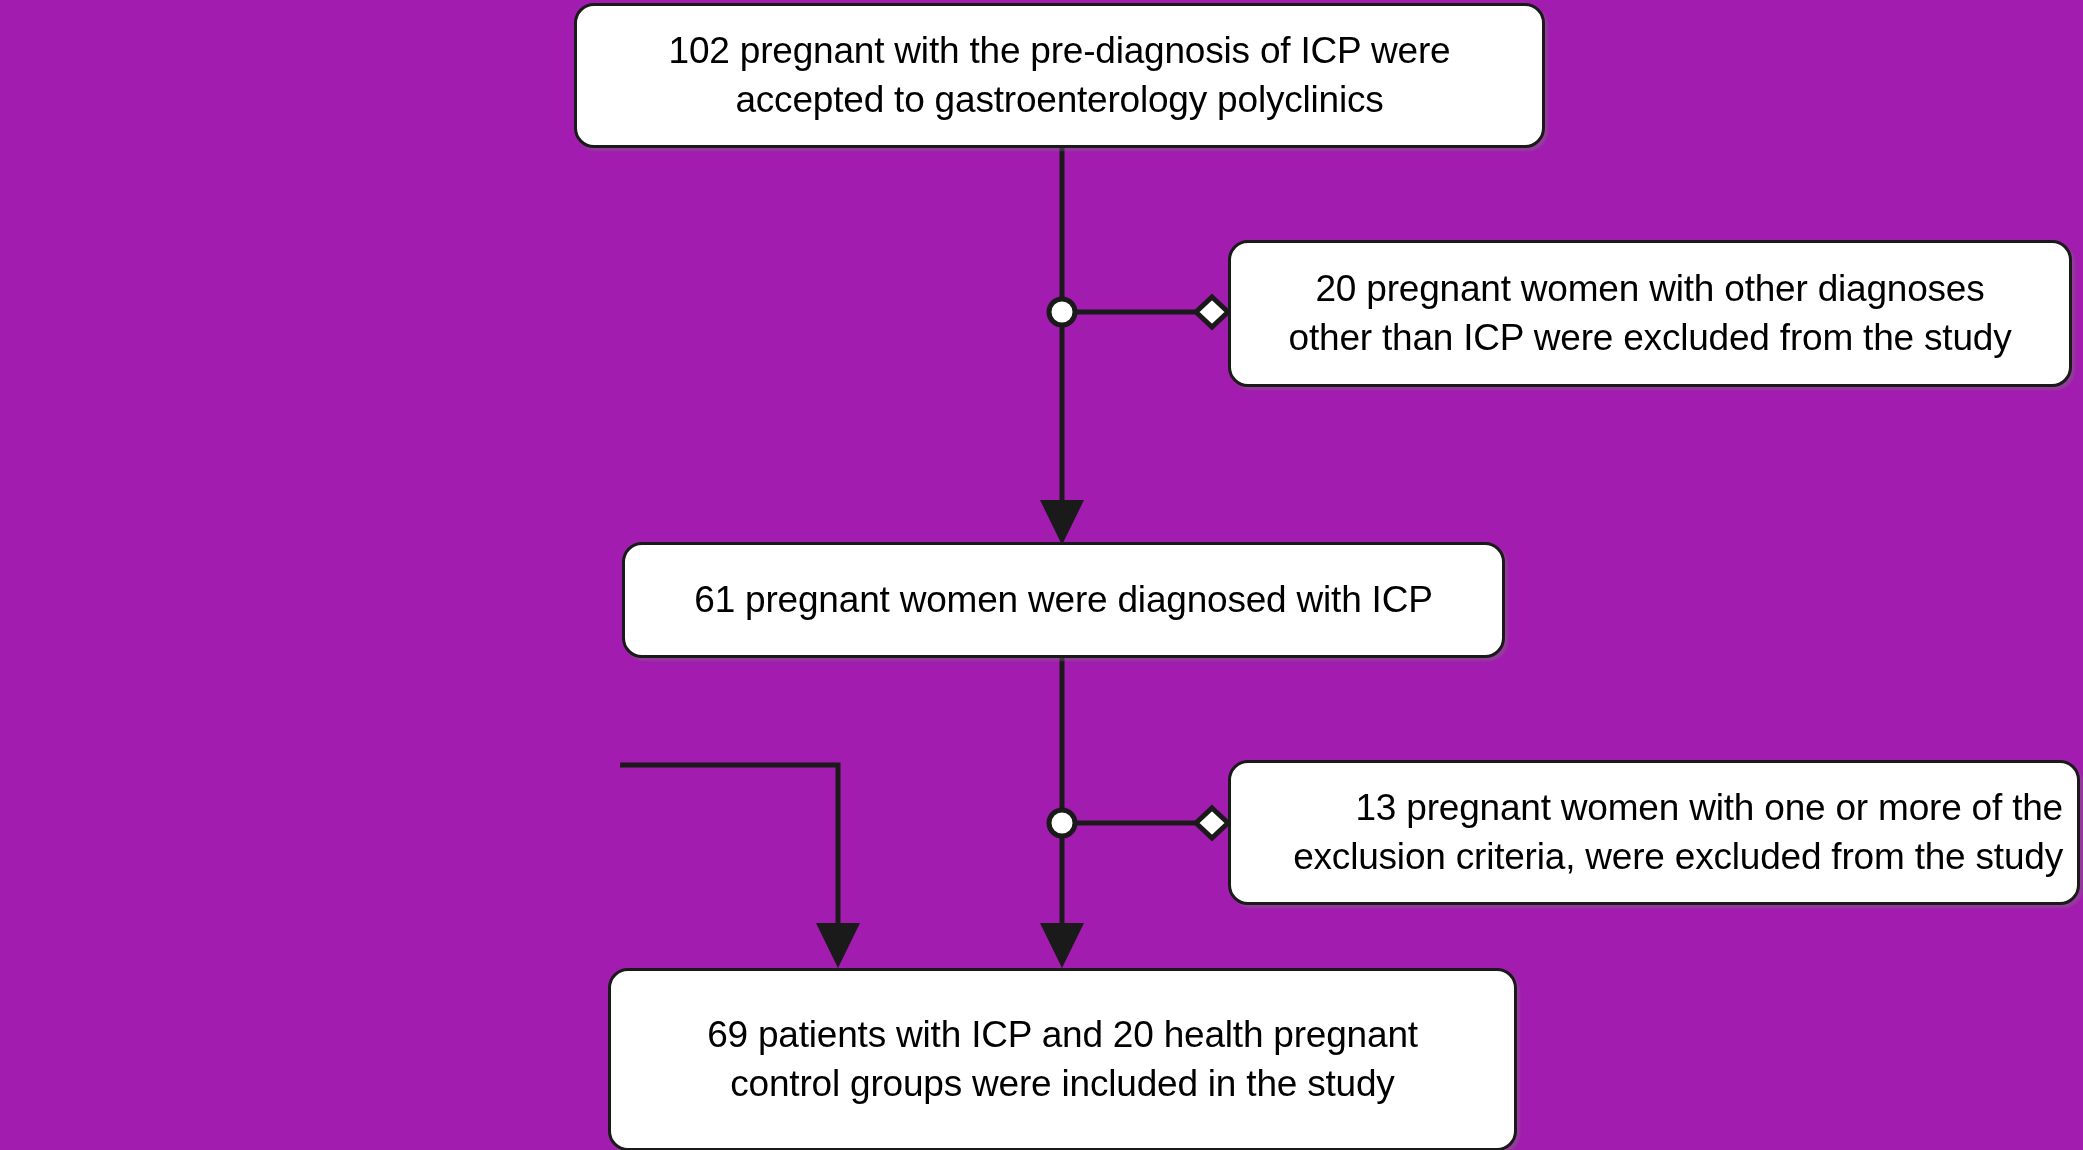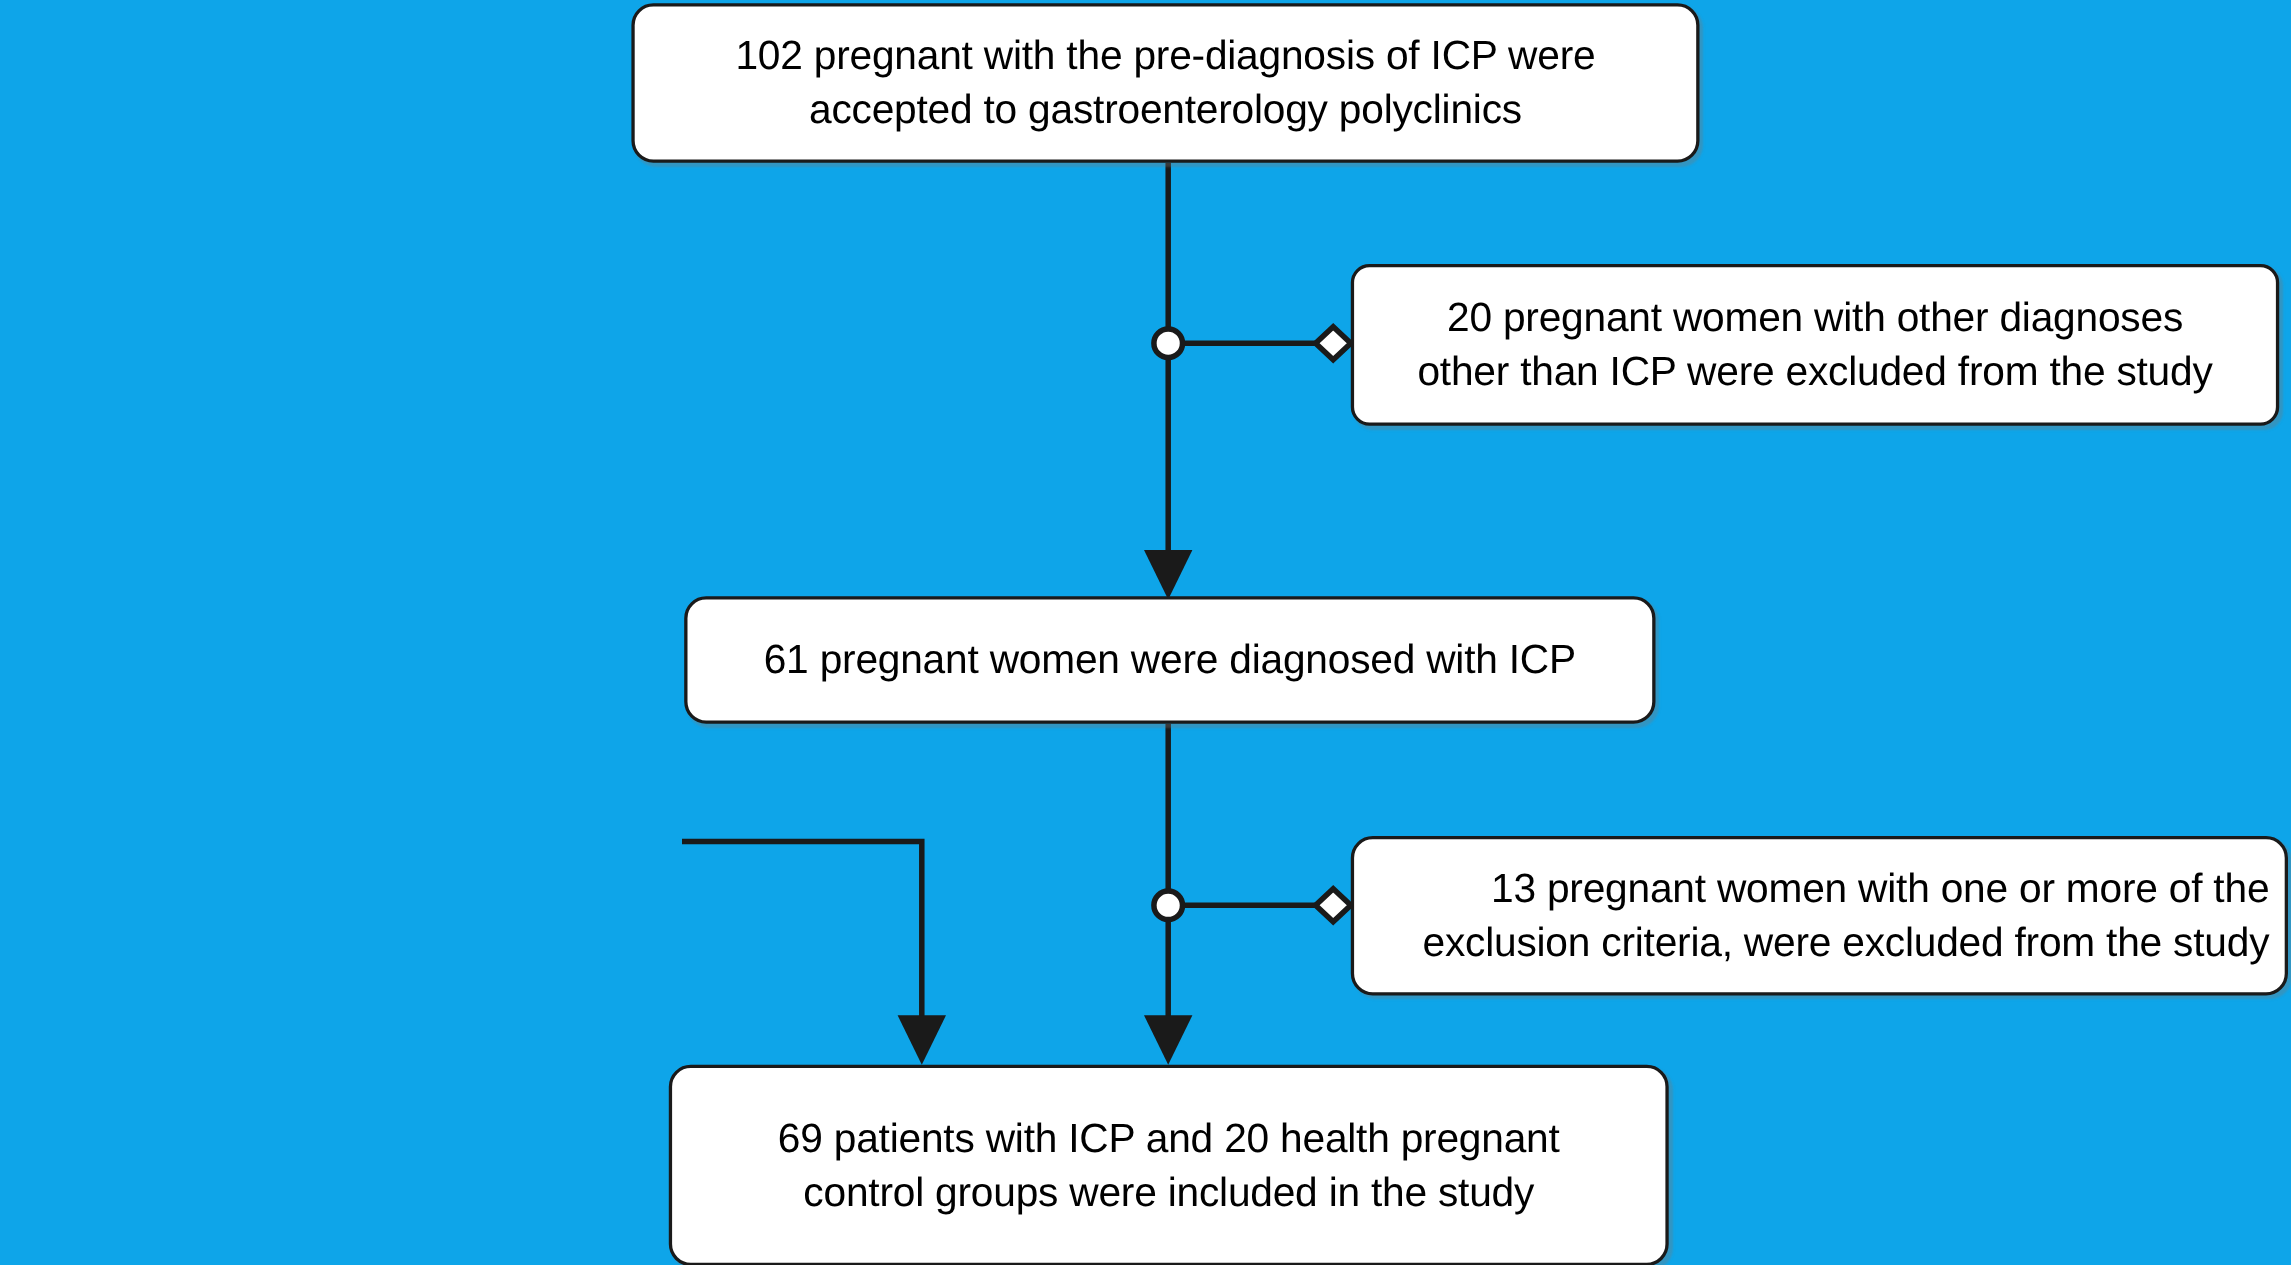--- a/index.html
+++ b/index.html
@@ -8,21 +8,21 @@
     padding: 0;
     background: #ffffff;
   }
   body {
     font-family: "Liberation Sans", sans-serif;
   }
   #canvas {
     position: relative;
     width: 2083px;
     height: 1150px;
-    background: #0ea5e9;
+    background: #a21caf;
     overflow: hidden;
   }
   #edges {
     position: absolute;
     left: 0;
     top: 0;
     width: 2083px;
     height: 1150px;
     pointer-events: none;
   }
@@ -45,21 +45,21 @@
     box-sizing: border-box;
     font-size: 37px;
     line-height: 1.30;
     color: #000000;
     letter-spacing: -0.2px;
     white-space: pre-line;
   }
 
   
   #node-pre-diagnosis   { left: 574px;  top: 3px;   width: 971px; height: 145px; }
-  #node-other-diagnoses { left: 1228px; top: 240px; width: 844px; height: 147px; border-radius: 17px; }
+  #node-other-diagnoses { left: 1228px; top: 240px; width: 844px; height: 147px; }
   #node-diagnosed-icp   { left: 622px;  top: 542px; width: 883px; height: 116px; }
   #node-control-group   { left: 5px;    top: 692px; width: 615px; height: 136px; }
   #node-exclusion       { left: 1228px; top: 760px; width: 852px; height: 145px; text-align: right; }
   #node-final-study     { left: 608px;  top: 968px; width: 909px; height: 183px; }
 </style>
 </head>
 <body>
 
 <div id="canvas">
 

